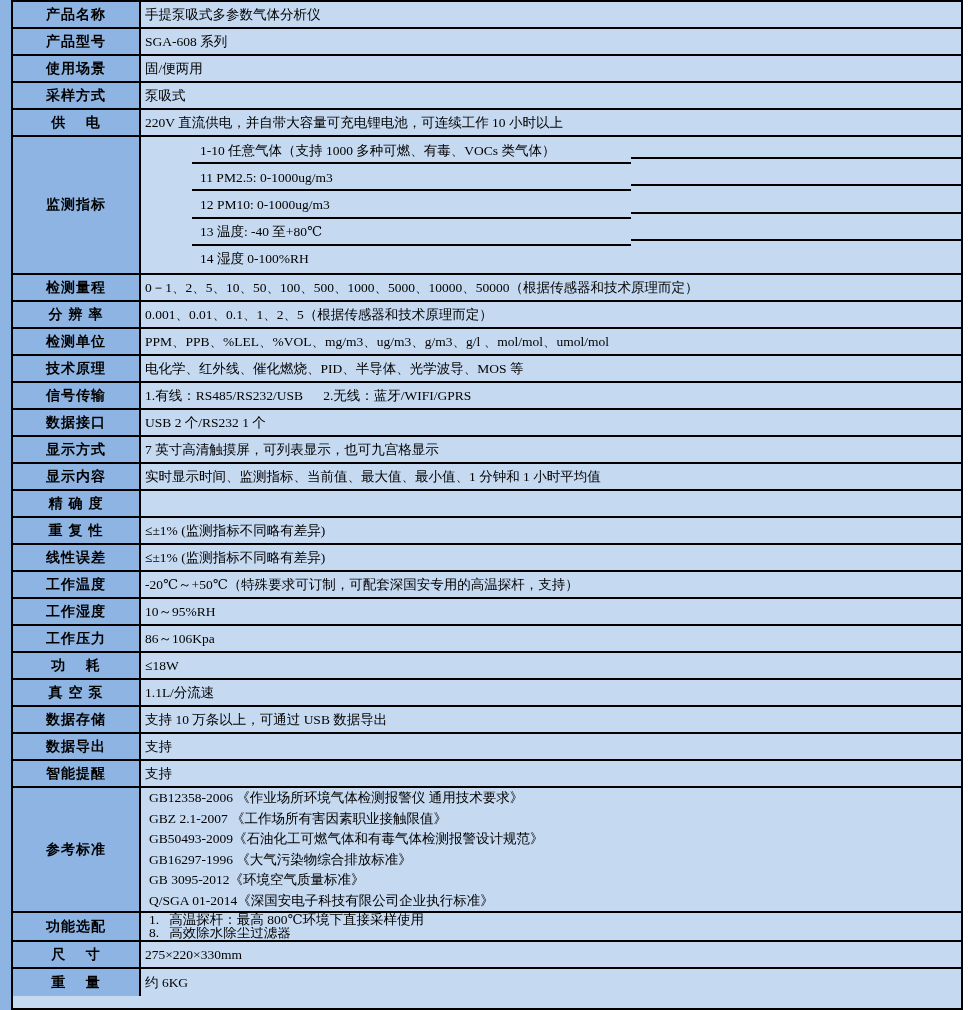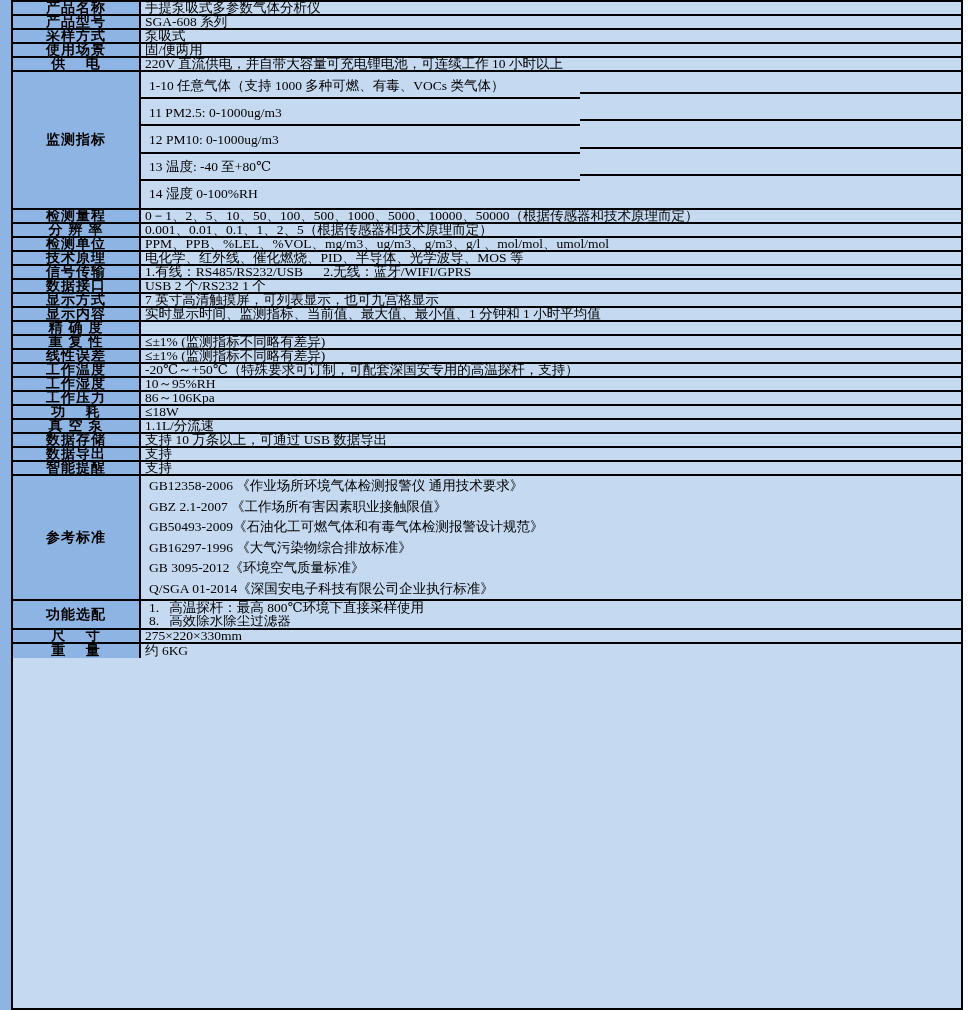--- a/index.html
+++ b/index.html
@@ -12,43 +12,43 @@
     position:absolute;left:0;top:0;width:11px;height:1010px;
     background:#8db4e2;
   }
   .spec-table{
     position:absolute;left:11px;top:0;width:952px;height:1010px;
     box-sizing:border-box;border:2px solid #000;
     background:#c5d9f1;display:flex;flex-direction:column;overflow:hidden;
   }
   .row{
     display:flex;box-sizing:border-box;flex-shrink:0;
-    border-bottom:2px solid #000;height:14px;
+    border-bottom:2px solid #000;height:27px;
   }
   .row.last{border-bottom:none;}
   .row.h-monitor{height:138px;}
   .row.h-ref{height:125px;}
   .row.h-opt{height:29px;}
   .label-cell{
     width:128px;flex-shrink:0;box-sizing:border-box;
     background:#8db4e2;border-right:2px solid #000;
     display:flex;align-items:center;justify-content:center;
     font-weight:bold;font-size:14px;letter-spacing:1px;
     white-space:pre;text-align:center;
   }
   .value-cell{
     flex:1;display:flex;align-items:center;
     box-sizing:border-box;padding-left:4px;
     font-family:"Liberation Serif","DejaVu Serif",serif;
     font-size:13.5px;white-space:pre;overflow:hidden;
   }
   
   .value-multi{
-    flex:1;display:flex;flex-direction:column;padding-left:0;
-    font-family:"Liberation Serif","DejaVu Serif",serif;font-size:13.5px;
+    flex:1;display:flex;flex-direction:column;padding-left:7px;
+    font-family:"Liberation Serif","DejaVu Serif",serif;font-size:13.5px;margin-left:44px;
   }
   .m-sub{
     position:relative;flex:1;display:flex;align-items:center;
     padding-left:8px;box-sizing:border-box;white-space:pre;overflow:hidden;
   }
   .m-sub:not(.m-last)::before{
     content:"";position:absolute;left:0;bottom:0;width:439px;height:2px;background:#000;
   }
   .m-sub:not(.m-last)::after{
     content:"";position:absolute;left:439px;right:0;bottom:5px;height:2px;background:#000;
@@ -72,26 +72,26 @@
 
     <div class="row">
       <div class="label-cell">产品名称</div>
       <div class="value-cell">手提泵吸式多参数气体分析仪</div>
     </div>
     <div class="row">
       <div class="label-cell">产品型号</div>
       <div class="value-cell">SGA-608 系列</div>
     </div>
     <div class="row">
+      <div class="label-cell">使用场景</div>
+      <div class="value-cell">固/便两用</div>
+    </div>
+    <div class="row">
       <div class="label-cell">采样方式</div>
       <div class="value-cell">泵吸式</div>
-    </div>
-    <div class="row">
-      <div class="label-cell">使用场景</div>
-      <div class="value-cell">固/便两用</div>
     </div>
     <div class="row">
       <div class="label-cell">供    电</div>
       <div class="value-cell">220V 直流供电，并自带大容量可充电锂电池，可连续工作 10 小时以上</div>
     </div>
 
     <div class="row h-monitor">
       <div class="label-cell">监测指标</div>
       <div class="value-multi">
         <div class="m-sub">1-10 任意气体（支持 1000 多种可燃、有毒、VOCs 类气体）</div>

